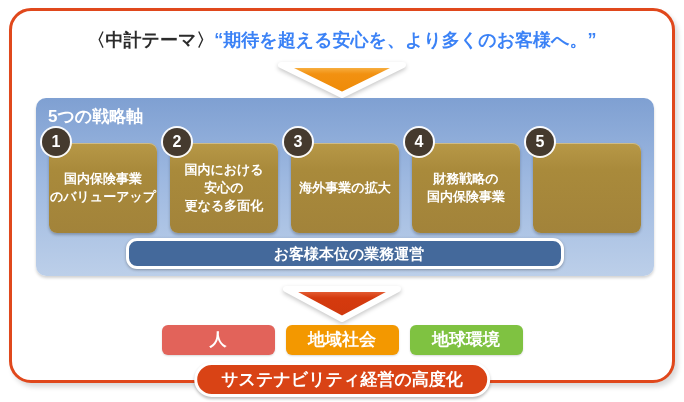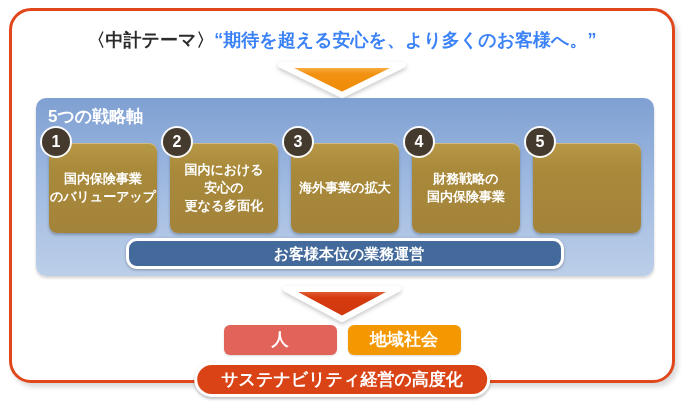--- a/index.html
+++ b/index.html
@@ -137,17 +137,18 @@
         <stop offset="0.3" stop-color="#d53a0e"></stop>
         <stop offset="1" stop-color="#cf380d"></stop>
       </linearGradient>
     </defs>
     <polygon points="9,6 121,6 65,36" fill="url(#gRd)" stroke="#fff" stroke-width="6" stroke-linejoin="round"></polygon>
   </svg>
 
   <div class="pills-row">
     <div class="pill pill-people" style="background-color: rgb(226, 99, 90);">人</div>
     <div class="pill pill-community" style="background-color: rgb(243, 152, 0);">地域社会</div>
+    <div class="pill pill-environment" style="background-color: rgb(127, 194, 65);">地球環境</div>
   </div>
 
   <div class="banner">サステナビリティ経営の高度化</div>
 
 </div>
 
 </body></html>

